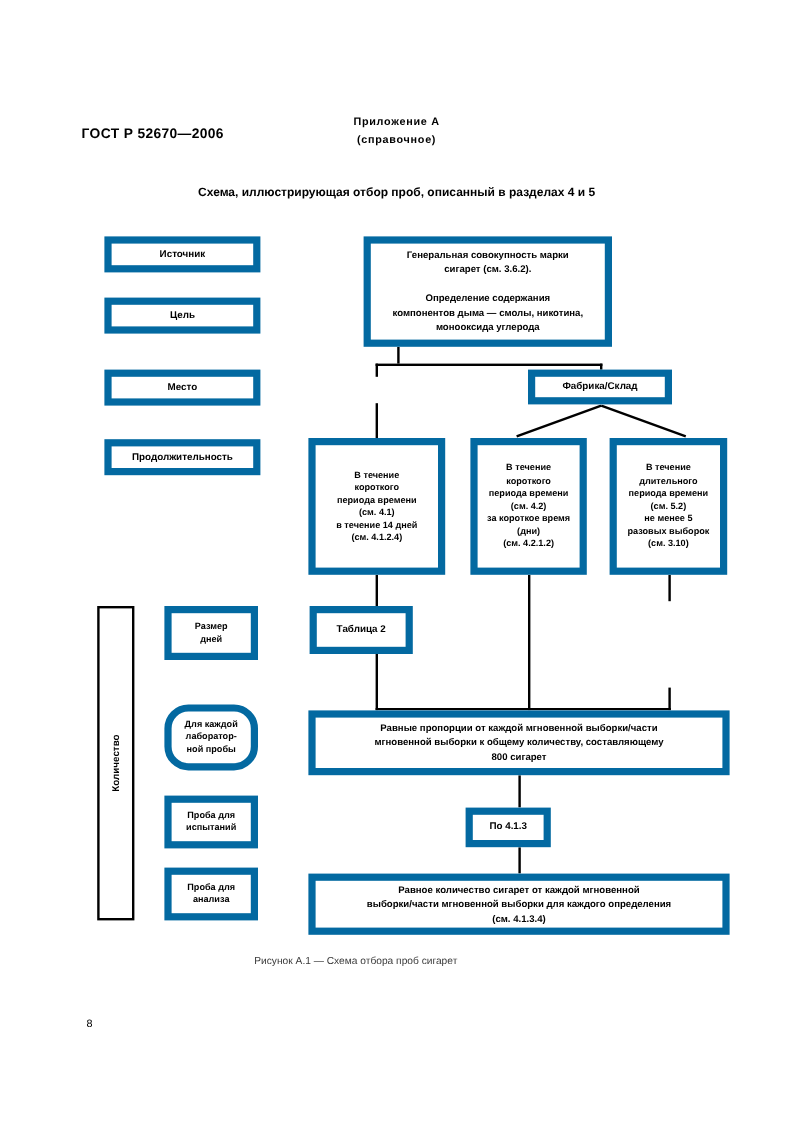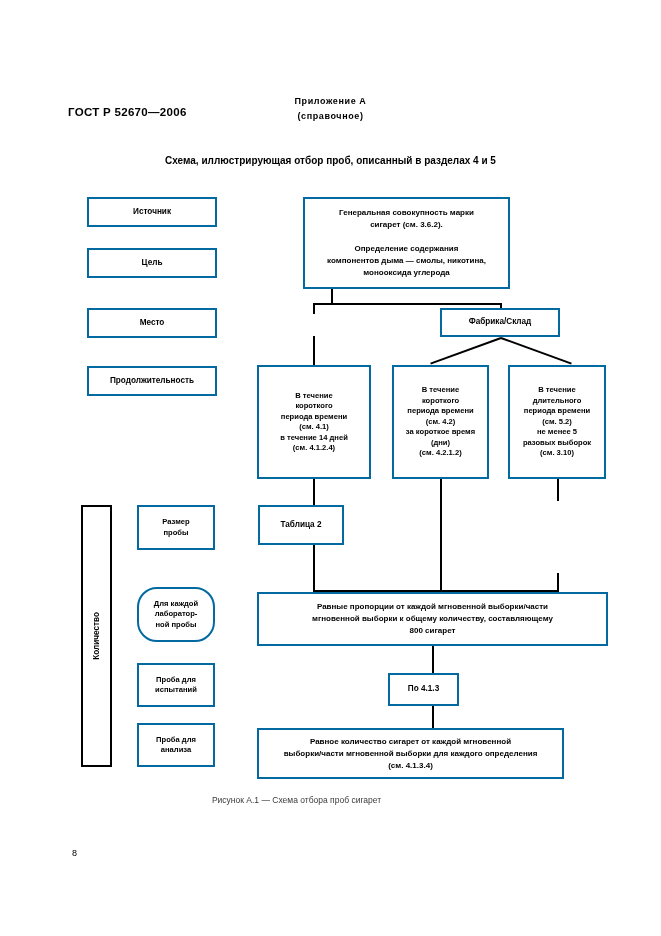--- a/index.html
+++ b/index.html
@@ -72,21 +72,21 @@
     top: 848px;
     font-size: 9px;
   }
 
   
   .chart { position: absolute; left: 0; top: 0; width: 661px; height: 936px; }
 
   .box {
     position: absolute;
     box-sizing: border-box;
-    border: 2px solid #0369a1;
+    border: 6px solid #0369a1;
     background: #fff;
     display: flex;
     align-items: center;
     justify-content: center;
     text-align: center;
     font-size: 7.6px;
     font-weight: bold;
     line-height: 10.5px;
     padding: 2px 3px;
     z-index: 3;
@@ -179,21 +179,21 @@
 
     <div class="box lbl" style="left:87px; top:308px; width:130px; height:30px;">Место</div>
 
     <div class="box lbl" style="left:87px; top:366px; width:130px; height:30px;">Продолжительность</div>
 
     <div class="vlabel" style="left:81px; top:505px; width:31px; height:262px;">
       <span>Количество</span>
     </div>
 
     <div class="box" style="left:137px; top:505px; width:78px; height:45px; white-space:pre-line;">Размер
-пробы</div>
+дней</div>
 
     <div class="box" style="left:137px; top:587px; width:78px; height:55px; white-space:pre-line;border-radius:20px;">Для каждой
 лаборатор-
 ной пробы</div>
 
     <div class="box" style="left:137px; top:663px; width:78px; height:44px; white-space:pre-line;">Проба для
 испытаний</div>
 
     <div class="box" style="left:137px; top:723px; width:78px; height:44px; white-space:pre-line;">Проба для
 анализа</div>
@@ -233,21 +233,21 @@
 
     <div class="box lbl" style="left:258px; top:505px; width:86px; height:40px;">Таблица 2</div>
 
 
     <div class="box big" style="left:257px; top:592px; width:351px; height:54px; white-space:pre-line;">Равные пропорции от каждой мгновенной выборки/части
 мгновенной выборки к общему количеству, составляющему
 800 сигарет</div>
 
     <div class="box lbl" style="left:388px; top:673px; width:71px; height:33px;">По 4.1.3</div>
 
-    <div class="box big" style="left:257px; top:728px; width:307px; height:51px; white-space:pre-line;">Равное количество сигарет от каждой мгновенной
+    <div class="box big" style="left:257px; top:728px; width:351px; height:51px; white-space:pre-line;">Равное количество сигарет от каждой мгновенной
 выборки/части мгновенной выборки для каждого определения
 (см. 4.1.3.4)</div>
 
   </div>
 
   <div class="fig-caption">Рисунок А.1 — Схема отбора проб сигарет</div>
 
   <div class="page-number">8</div>
 
 </div>

